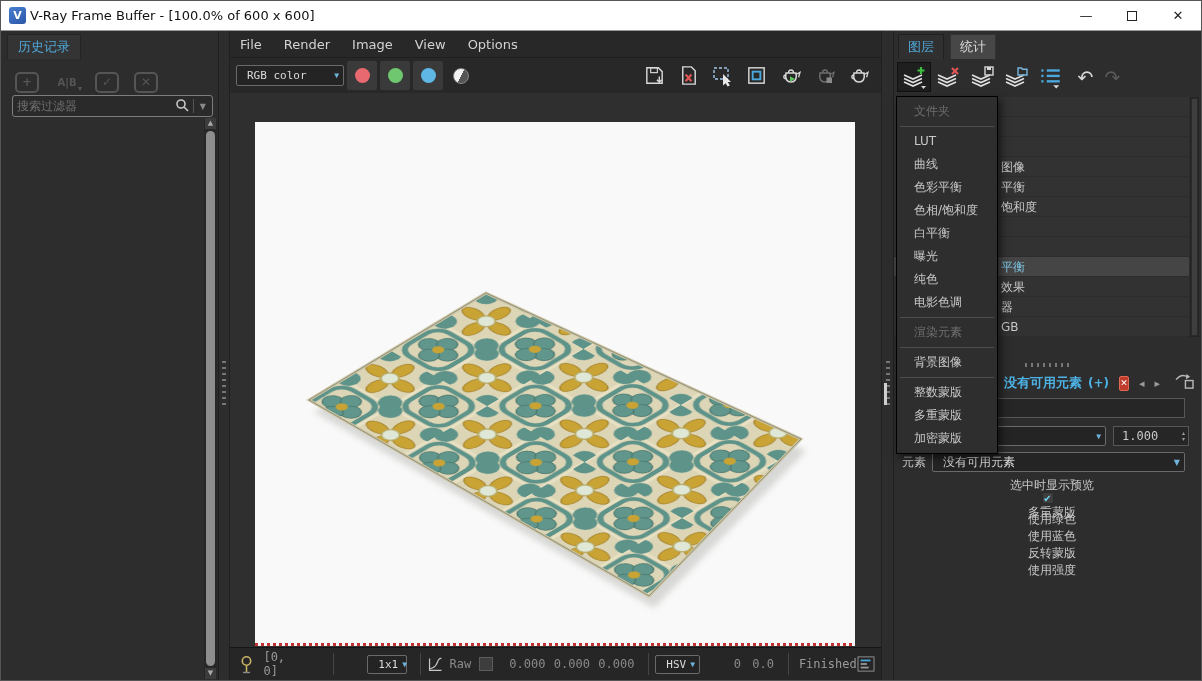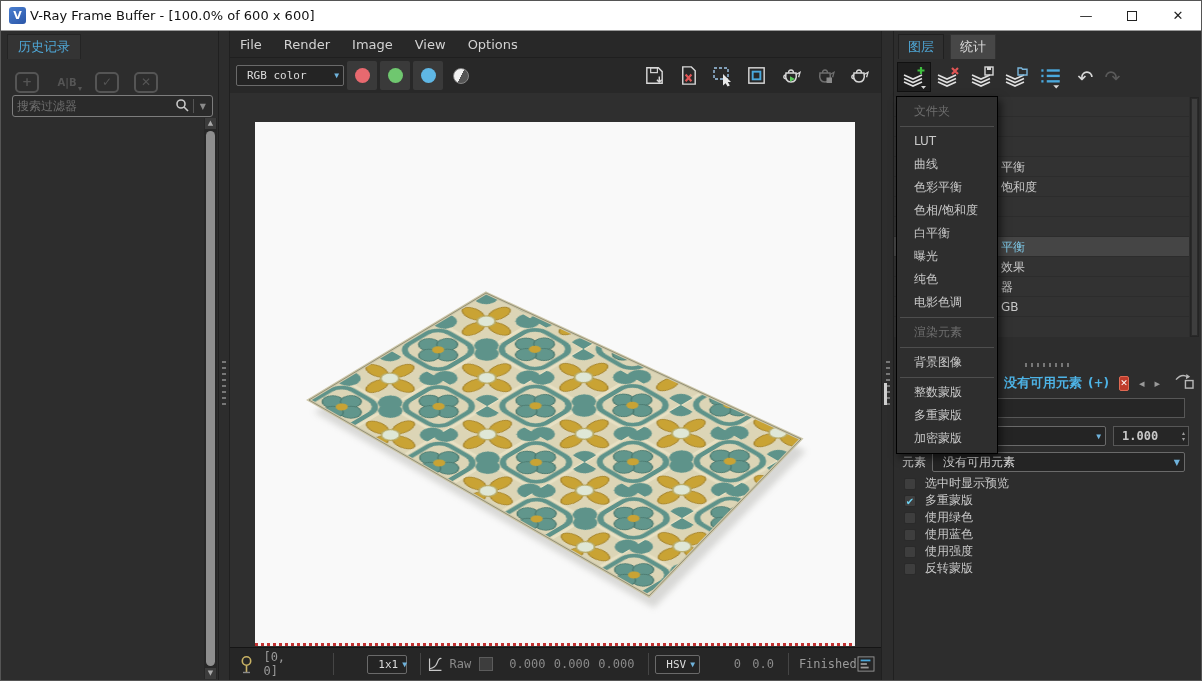--- a/index.html
+++ b/index.html
@@ -115,31 +115,31 @@
   #element-plus { color:#4db3e6; font-size:12px; font-weight:bold; margin-left:6px; }
   #element-delete { width:17px; height:15px; background:#bf3b2b; border:1px solid #e06a54; border-radius:2px;
     color:#fff; font-size:9px; font-weight:bold; text-align:center; line-height:13px; margin-left:10px; }
   .nav-arrow { color:#9a9a9a; font-size:11px; margin-left:10px; }
   #element-copy { margin-left:14px; }
 
   #element-input { position:absolute; left:8px; right:16px; top:367px; height:20px;
     background:#262626; border:1px solid #575757; }
   #mix-combo { position:absolute; left:8px; top:395px; width:204px; height:20px; }
   #mix-spin { position:absolute; left:219px; top:395px; width:76px; height:20px; background:#262626;
-    border:1px solid #575757; display:flex; align-items:center;font-weight:bold; }
+    border:1px solid #575757; display:flex; align-items:center; }
   #mix-spin .val { color:#c8c8c8; font-size:12px; font-family:"DejaVu Sans Mono",monospace; padding-left:8px; }
   .spin-arrows { margin-left:auto; display:flex; flex-direction:column; padding-right:3px; }
   .spin-arrows span { font-size:6px; color:#9a9a9a; line-height:6px; text-align:center; }
   #elem-row { position:absolute; left:8px; right:16px; top:421px; height:20px; display:flex; align-items:center;justify-content:flex-end; }
   #elem-label { color:#c8c8c8; font-size:12px; margin-right:6px; }
   #elem-combo { flex:1; height:20px; font-family:"DejaVu Sans",sans-serif; }
   #elem-combo .cval { font-family:"DejaVu Sans",sans-serif; font-size:12px; }
 
   #rp-checks { position:absolute; left:10px; top:444px; right:10px; }
-  .chk-row { display:flex; align-items:center; height:17px; }
+  .chk-row { display:flex; align-items:center; height:17px;flex-direction:column; }
   .chk-box { width:12px; height:12px; background:#3e3e3e; border:1px solid #2a2a2a; border-radius:2px;
     color:#6fd3f2; font-size:10px; line-height:11px; text-align:center; }
   .chk-label { color:#c8c8c8; font-size:12px; margin-left:9px; }
 
   
   #add-menu { position:absolute; left:2px; top:65px; width:102px; background:#2e2e2e;
     border:1px solid #000; box-shadow:3px 4px 8px rgba(0,0,0,.55); z-index:30; padding:3px 0; }
   .mi { height:23px; line-height:23px; padding-left:17px; font-size:12px; color:#c8c8c8; white-space:nowrap; }
   .mi.dis { color:#6e6e6e; }
   .msep { border-top:1px solid #4e4e4e; margin:3px 3px; }
@@ -448,20 +448,21 @@
           </svg>
       </div>
       <span class="glyph-btn" style="margin-left:5px;">↶</span>
       <span class="glyph-btn disabled">↷</span>
     </div>
 
     <div id="layer-list">
       <div class="layer-row"></div>
       <div class="layer-row"></div>
       <div class="layer-row"></div>
+      <div class="layer-row">图像</div>
       <div class="layer-row">平衡</div>
       <div class="layer-row">饱和度</div>
       <div class="layer-row"></div>
       <div class="layer-row"></div>
       <div class="layer-row sel">平衡</div>
       <div class="layer-row">效果</div>
       <div class="layer-row">器</div>
       <div class="layer-row">GB</div>
     </div>
     <div id="list-scroll">
@@ -516,25 +517,25 @@
       <div class="chk-row">
         <span class="chk-box"></span>
         <span class="chk-label">使用绿色</span>
       </div>
       <div class="chk-row">
         <span class="chk-box"></span>
         <span class="chk-label">使用蓝色</span>
       </div>
       <div class="chk-row">
         <span class="chk-box"></span>
-        <span class="chk-label">使用强度</span>
+        <span class="chk-label">反转蒙版</span>
       </div>
       <div class="chk-row">
         <span class="chk-box"></span>
-        <span class="chk-label">反转蒙版</span>
+        <span class="chk-label">使用强度</span>
       </div>
     </div>
 
     <div id="add-menu">
       <div class="mi dis">文件夹</div>
       <div class="msep"></div>
       <div class="mi">LUT</div>
       <div class="mi">曲线</div>
       <div class="mi">色彩平衡</div>
       <div class="mi">色相/饱和度</div>

